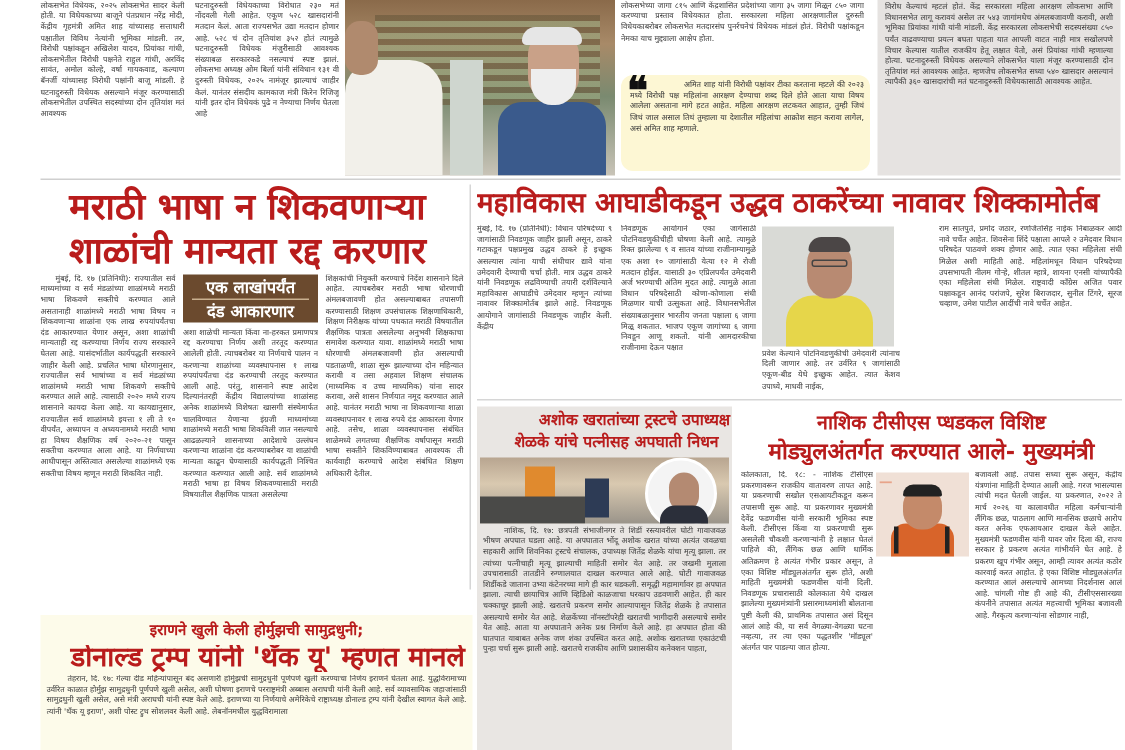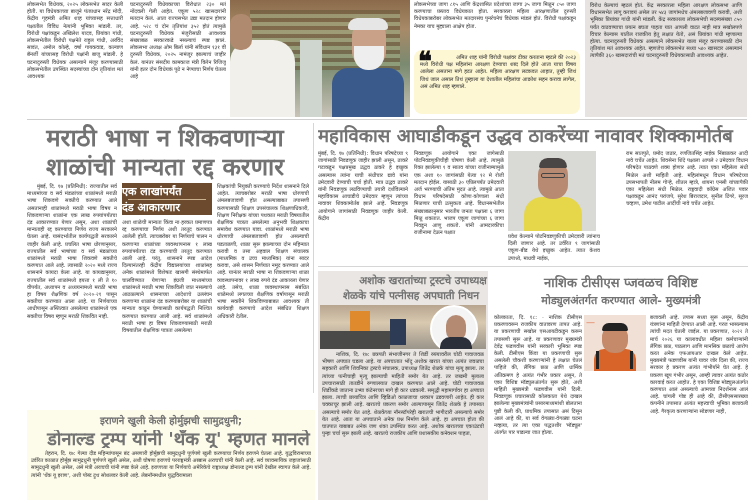--- a/index.html
+++ b/index.html
@@ -1,27 +1,27 @@
 <!DOCTYPE html>
 <html><head>
 <meta charset="utf-8">
 <style>
   * { box-sizing: border-box; margin: 0; padding: 0; }
   html, body { width: 750px; height: 500px; overflow: hidden; background: #ffffff; }
   body { font-family: "DejaVu Sans", sans-serif; color: #222; position: relative; }
   .abs { position: absolute; overflow: hidden; }
   .txt { font-size: 5.2px; line-height: 7.2px; color: #3a3a3a; text-align: justify; }
-  .hl { font-family: "DejaVu Sans", sans-serif; font-weight: bold; color: #737373; text-align: center; }
+  .hl { font-family: "DejaVu Sans", sans-serif; font-weight: bold; color: #b91c1c; text-align: center; }
   .rule { position: absolute; background: #bdbdbd; height: 1px; }
   .vrule { position: absolute; background: #d6d6d6; width: 1px; }
   .photo { position: absolute; overflow: hidden; }
   .quote-box { background: #fdf7d4; border-radius: 8px; }
   .gray-box { background: #e6e3e1; }
   .cream-box { background: #fdfae8; }
-  .badge { background: #6b4a2e; color: #fff; font-weight: bold; }
+  .badge { background: #6b4a2e; color: #fff; text-align: center; font-weight: bold; }
 </style>
 </head>
 <body>
 
 <div class="abs txt" style="left:27px; top:1px; width:96px; height:115px;">लोकसभेत विधेयक, २०२५ लोकसभेत सादर केली होती. या विधेयकाच्या बाजूने पंतप्रधान नरेंद्र मोदी, केंद्रीय गृहमंत्री अमित शाह यांच्यासह सत्ताधारी पक्षातील विविध नेत्यांनी भूमिका मांडली. तर, विरोधी पक्षांकडून अखिलेश यादव, प्रियांका गांधी, लोकसभेतील विरोधी पक्षनेते राहुल गांधी, अरविंद सावंत, अमोल कोल्हे, वर्षा गायकवाड, कल्याण बॅनर्जी यांच्यासह विरोधी पक्षांनी बाजू मांडली. हे घटनादुरुस्ती विधेयक असल्याने मंजूर करण्यासाठी लोकसभेतील उपस्थित सदस्यांच्या दोन तृतियांश मतं आवश्यक</div>
 <div class="abs txt" style="left:130px; top:1px; width:96px; height:115px;">घटनादुरुस्ती विधेयकाच्या विरोधात २३० मतं नोंदवली गेली आहेत. एकूण ५२८ खासदारांनी मतदान केलं. आता राज्यसभेत उद्या मतदान होणार आहे. ५२८ चं दोन तृतियांश ३५२ होतं त्यामुळे घटनादुरुस्ती विधेयक मंजुरीसाठी आवश्यक संख्याबळ सरकारकडे नसल्याचं स्पष्ट झालं. लोकसभा अध्यक्ष ओम बिर्ला यांनी संविधान १३१ वी दुरुस्ती विधेयक, २०२५ नामंजूर झाल्याचं जाहीर केलं. यानंतर संसदीय कामकाज मंत्री किरेन रिजिजू यांनी इतर दोन विधेयकं पुढे न नेण्याचा निर्णय घेतला आहे</div>
 
 <div class="photo" style="left:230px; top:0; width:180px; height:117px; background:linear-gradient(180deg,#8a6a4a 0%,#a88a68 25%,#7a8a70 55%,#c9c4b8 100%);">
 
   <div style="position:absolute; left:20px; top:10px; width:150px; height:60px; background:repeating-linear-gradient(180deg,#6b5a3d 0 4px,#9aa67e 4px 8px); opacity:.65;"></div>
@@ -91,22 +91,22 @@
   <div style="position:absolute; left:70px; top:14px; width:16px; height:26px; background:#2d3b55;"></div>
   <div style="position:absolute; left:0; top:26px; width:70px; height:18px; background:#4a4a48;"></div>
   <div style="position:absolute; left:110px; top:0; width:48px; height:48px; border-radius:50%; background:#f4f4f4; border:2px solid #fff;">
     <div style="position:absolute; left:14px; top:8px; width:20px; height:26px; background:#b48a72; border-radius:10px;"></div>
     <div style="position:absolute; left:8px; top:30px; width:32px; height:18px; background:#2b2f3a; border-radius:10px 10px 0 0;"></div>
   </div>
 </div>
 
 <div class="abs txt" style="left:322px; top:351px; width:162px; height:148px; text-indent:14px;">नाशिक, दि. १७: छत्रपती संभाजीनगर ते शिर्डी रस्त्यावरील घोटी गावाजवळ भीषण अपघात घडला आहे. या अपघातात भोंदू अशोक खरात यांच्या अत्यंत जवळचा सहकारी आणि शिवनिका ट्रस्टचे संचालक, उपाध्यक्ष जितेंद्र शेळके यांचा मृत्यू झाला. तर त्यांच्या पत्नीचाही मृत्यू झाल्याची माहिती समोर येत आहे. तर जखमी मुलाला उपचारासाठी तातडीने रुग्णालयात दाखल करण्यात आले आहे. घोटी गावाजवळ शिर्डीकडे जाताना उभ्या कंटेनरच्या मागे ही कार धडकली. समृद्धी महामार्गावर हा अपघात झाला. त्याची छायाचित्र आणि व्हिडिओ काळजाचा थरकाप उडवणारी आहेत. ही कार चक्काचूर झाली आहे. खरातचे प्रकरण समोर आल्यापासून जितेंद्र शेळके हे तपासात असल्याचे समोर येत आहे. शेळकेंच्या नॉनस्टॉपरेही खरातची भागीदारी असल्याचे समोर येत आहे. आता या अपघाताने अनेक प्रश्न निर्माण केले आहे. हा अपघात होता की घातपात याबाबत अनेक जण शंका उपस्थित करत आहे. अशोक खरातच्या एकाउंटची पुन्हा चर्चा सुरू झाली आहे. खरातचे राजकीय आणि प्रशासकीय कनेक्शन पाहता,</div>
 
-<div class="abs hl" style="left:492px; top:274px; width:258px; height:18px; font-size:13px; line-height:18px;">नाशिक टीसीएस प्जवळच विशिष्ट</div>
-<div class="abs hl" style="left:492px; top:292px; width:258px; height:18px; font-size:11px; line-height:18px;">मोड्युलअंतर्गत करण्यात आले- मुख्यमंत्री</div>
+<div class="abs hl" style="left:492px; top:274px; width:258px; height:18px; font-size:13px; line-height:18px;">नाशिक टीसीएस प्धडकल विशिष्ट</div>
+<div class="abs hl" style="left:492px; top:292px; width:258px; height:18px; font-size:15px; line-height:18px;">मोड्युलअंतर्गत करण्यात आले- मुख्यमंत्री</div>
 
 <div class="abs txt" style="left:494px; top:314px; width:88px; height:186px;">कोलकाता, दि. १८: - नाशिक टीसीएस प्रकरणावरून राजकीय वातावरण तापत आहे. या प्रकरणाची सखोल एसआयटीकडून करून तपासणी सुरू आहे. या प्रकरणावर मुख्यमंत्री देवेंद्र फडणवीस यांनी सरकारी भूमिका स्पष्ट केली. टीसीएस किंवा या प्रकरणाची सुरू असलेली चौकशी करणाऱ्यांनी हे लक्षात घेतलं पाहिजे की, लैंगिक छळ आणि धार्मिक अतिक्रमण हे अत्यंत गंभीर प्रकार असून, ते एका विशिष्ट मॉड्युलअंतर्गत सुरू होते, अशी माहिती मुख्यमंत्री फडणवीस यांनी दिली. निवडणूक प्रचारासाठी कोलकाता येथे दाखल झालेल्या मुख्यमंत्र्यांनी प्रसारमाध्यमांशी बोलताना पुष्टी केली की, प्राथमिक तपासात असं दिसून आलं आहे की, या सर्व वेगळ्या-वेगळ्या घटना नव्हत्या, तर त्या एका पद्धतशीर 'मॉड्यूल' अंतर्गत पार पाडल्या जात होत्या.</div>
 
 <div class="photo" style="left:584px; top:315px; width:62px; height:56px; background:#f0e0d6;">
   <div style="position:absolute; left:2px; top:2px; width:58px; height:14px; color:#e8a48a; font-size:9px; font-weight:bold;">—</div>
   <div style="position:absolute; left:10px; top:34px; width:42px; height:26px; background:#d8642a; border-radius:10px 10px 0 0;"></div>
   <div style="position:absolute; left:18px; top:10px; width:26px; height:28px; background:#c48a6a; border-radius:12px;"></div>
   <div style="position:absolute; left:18px; top:8px; width:26px; height:8px; background:#222; border-radius:12px 12px 2px 2px;"></div>
   <div style="position:absolute; left:12px; top:36px; width:3px; height:18px; background:#222;"></div>
   <div style="position:absolute; left:46px; top:36px; width:3px; height:18px; background:#222;"></div>

